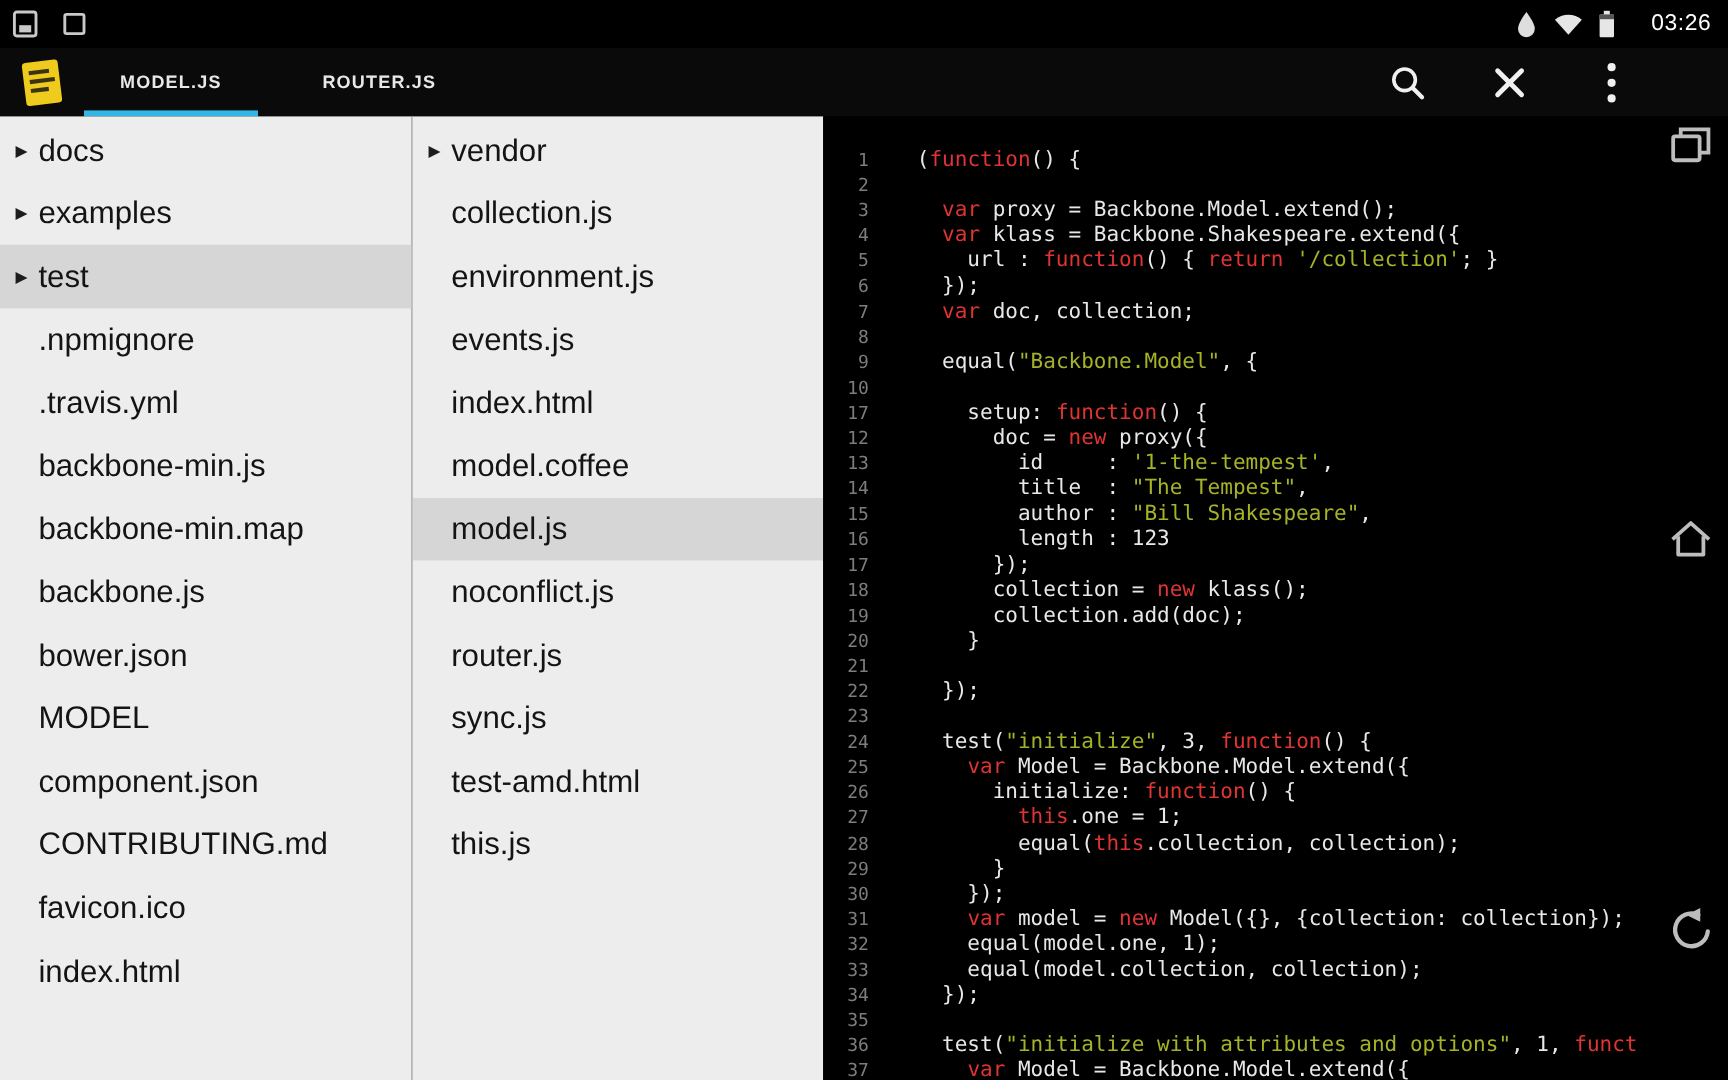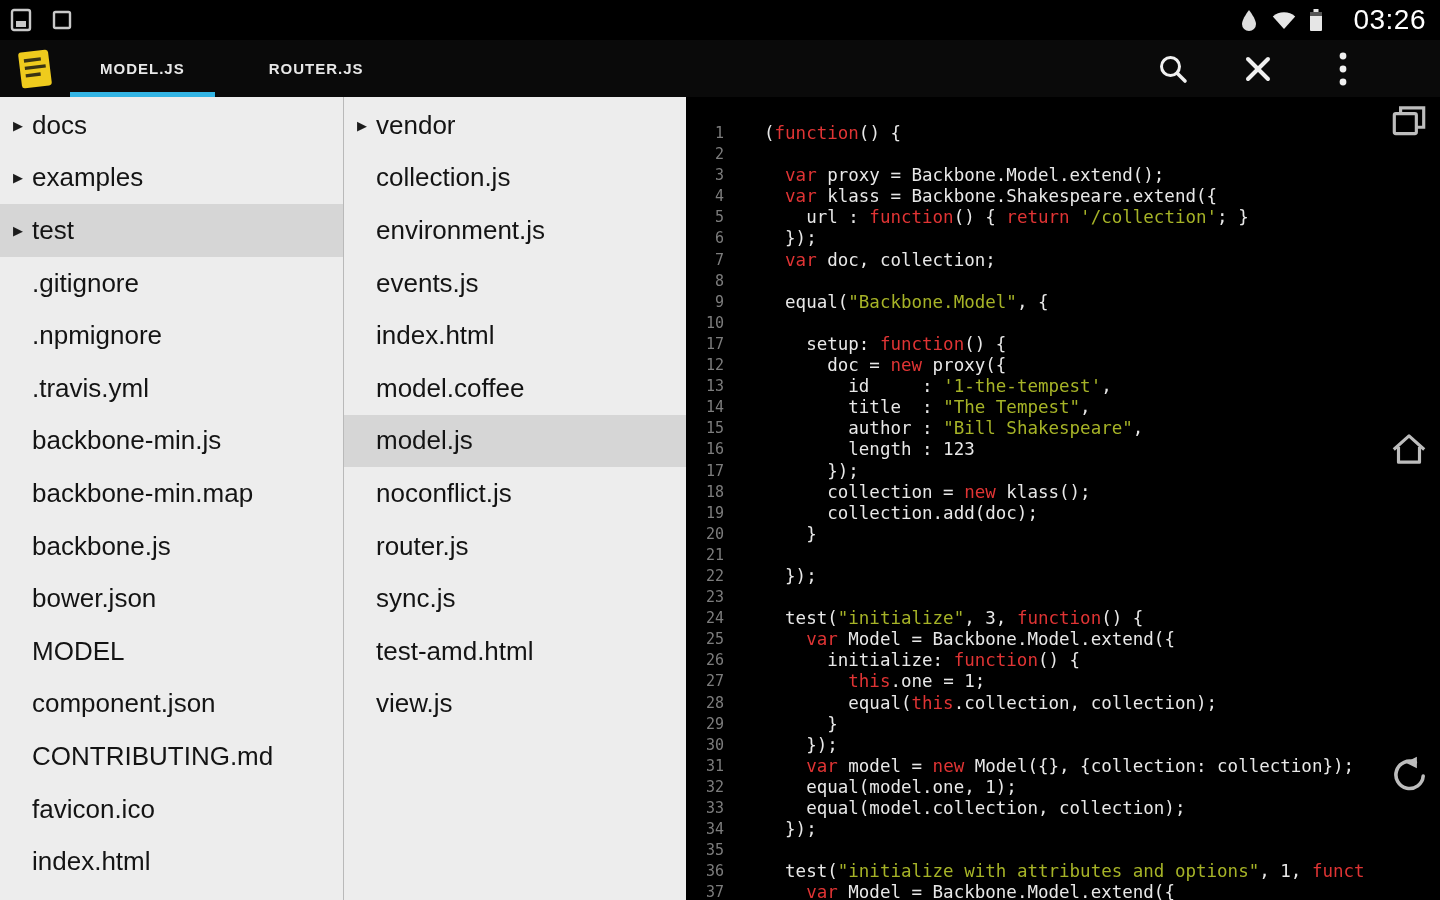--- a/index.html
+++ b/index.html
@@ -4,21 +4,21 @@
 <style>
   * { margin:0; padding:0; box-sizing:border-box; }
   html,body { width:1440px; height:900px; overflow:hidden; background:#000; }
   body { font-family:"Liberation Sans", sans-serif; }
   .screen { position:relative; width:1440px; height:900px; display:flex; flex-direction:column; background:#000; }
 
   
   .status-bar { height:40px; background:#000; display:flex; align-items:center; justify-content:space-between; padding:0 14px 0 8px; flex:none; }
   .sb-left { display:flex; align-items:center; gap:16px; }
   .sb-right { display:flex; align-items:center; gap:9px; }
-  .clock { color:#fff; font-size:28px; margin-left:19px; letter-spacing:0.5px; }
+  .clock { color:#fff; font-size:19px; margin-left:19px; letter-spacing:0.5px; }
 
   
   .app-bar { height:57px; background:#0a0a0a; display:flex; align-items:stretch; flex:none; }
   .app-logo { width:70px; display:flex; align-items:center; justify-content:center; cursor:pointer; }
   .tabs { display:flex; align-items:stretch; }
   .tab { position:relative; display:flex; align-items:center; padding:0 30px; margin-right:24px;
          color:#e8e8e8; font-size:15px; font-weight:bold; letter-spacing:1px; cursor:pointer; }
   .tab.active::after { content:""; position:absolute; left:0; right:0; bottom:0; height:5px; background:var(--accent,#33B5E5); }
   .app-actions { margin-left:auto; display:flex; align-items:center; padding-right:55px; }
   .action-btn { width:85px; height:57px; display:flex; align-items:center; justify-content:center; cursor:pointer; }
@@ -126,24 +126,20 @@
         <div class="row">
           <span class="arrow">▶</span>
           <span class="label">examples</span>
         </div>
         <div class="row selected">
           <span class="arrow">▶</span>
           <span class="label">test</span>
         </div>
         <div class="row">
           <span class="arrow"></span>
-          <span class="label">.gitignore</span>
-        </div>
-        <div class="row">
-          <span class="arrow"></span>
           <span class="label">.npmignore</span>
         </div>
         <div class="row">
           <span class="arrow"></span>
           <span class="label">.travis.yml</span>
         </div>
         <div class="row">
           <span class="arrow"></span>
           <span class="label">backbone-min.js</span>
         </div>
@@ -220,21 +216,21 @@
         <div class="row">
           <span class="arrow"></span>
           <span class="label">sync.js</span>
         </div>
         <div class="row">
           <span class="arrow"></span>
           <span class="label">test-amd.html</span>
         </div>
         <div class="row">
           <span class="arrow"></span>
-          <span class="label">view.js</span>
+          <span class="label">this.js</span>
         </div>
       </div>
     <div class="editor" id="code-editor">
         <div class="code-line"><span class="ln">1</span><span class="lc"><span class="tok-p">(</span><span class="tok-k">function</span><span class="tok-p">() {</span></span></div>
         <div class="code-line"><span class="ln">2</span><span class="lc"></span></div>
         <div class="code-line"><span class="ln">3</span><span class="lc"><span class="tok-p">  </span><span class="tok-k">var</span><span class="tok-p"> proxy = Backbone.Model.extend();</span></span></div>
         <div class="code-line"><span class="ln">4</span><span class="lc"><span class="tok-p">  </span><span class="tok-k">var</span><span class="tok-p"> klass = Backbone.Shakespeare.extend({</span></span></div>
         <div class="code-line"><span class="ln">5</span><span class="lc"><span class="tok-p">    url : </span><span class="tok-k">function</span><span class="tok-p">() { </span><span class="tok-k">return</span><span class="tok-p"> </span><span class="tok-s">'/collection'</span><span class="tok-p">; }</span></span></div>
         <div class="code-line"><span class="ln">6</span><span class="lc"><span class="tok-p">  });</span></span></div>
         <div class="code-line"><span class="ln">7</span><span class="lc"><span class="tok-p">  </span><span class="tok-k">var</span><span class="tok-p"> doc, collection;</span></span></div>

